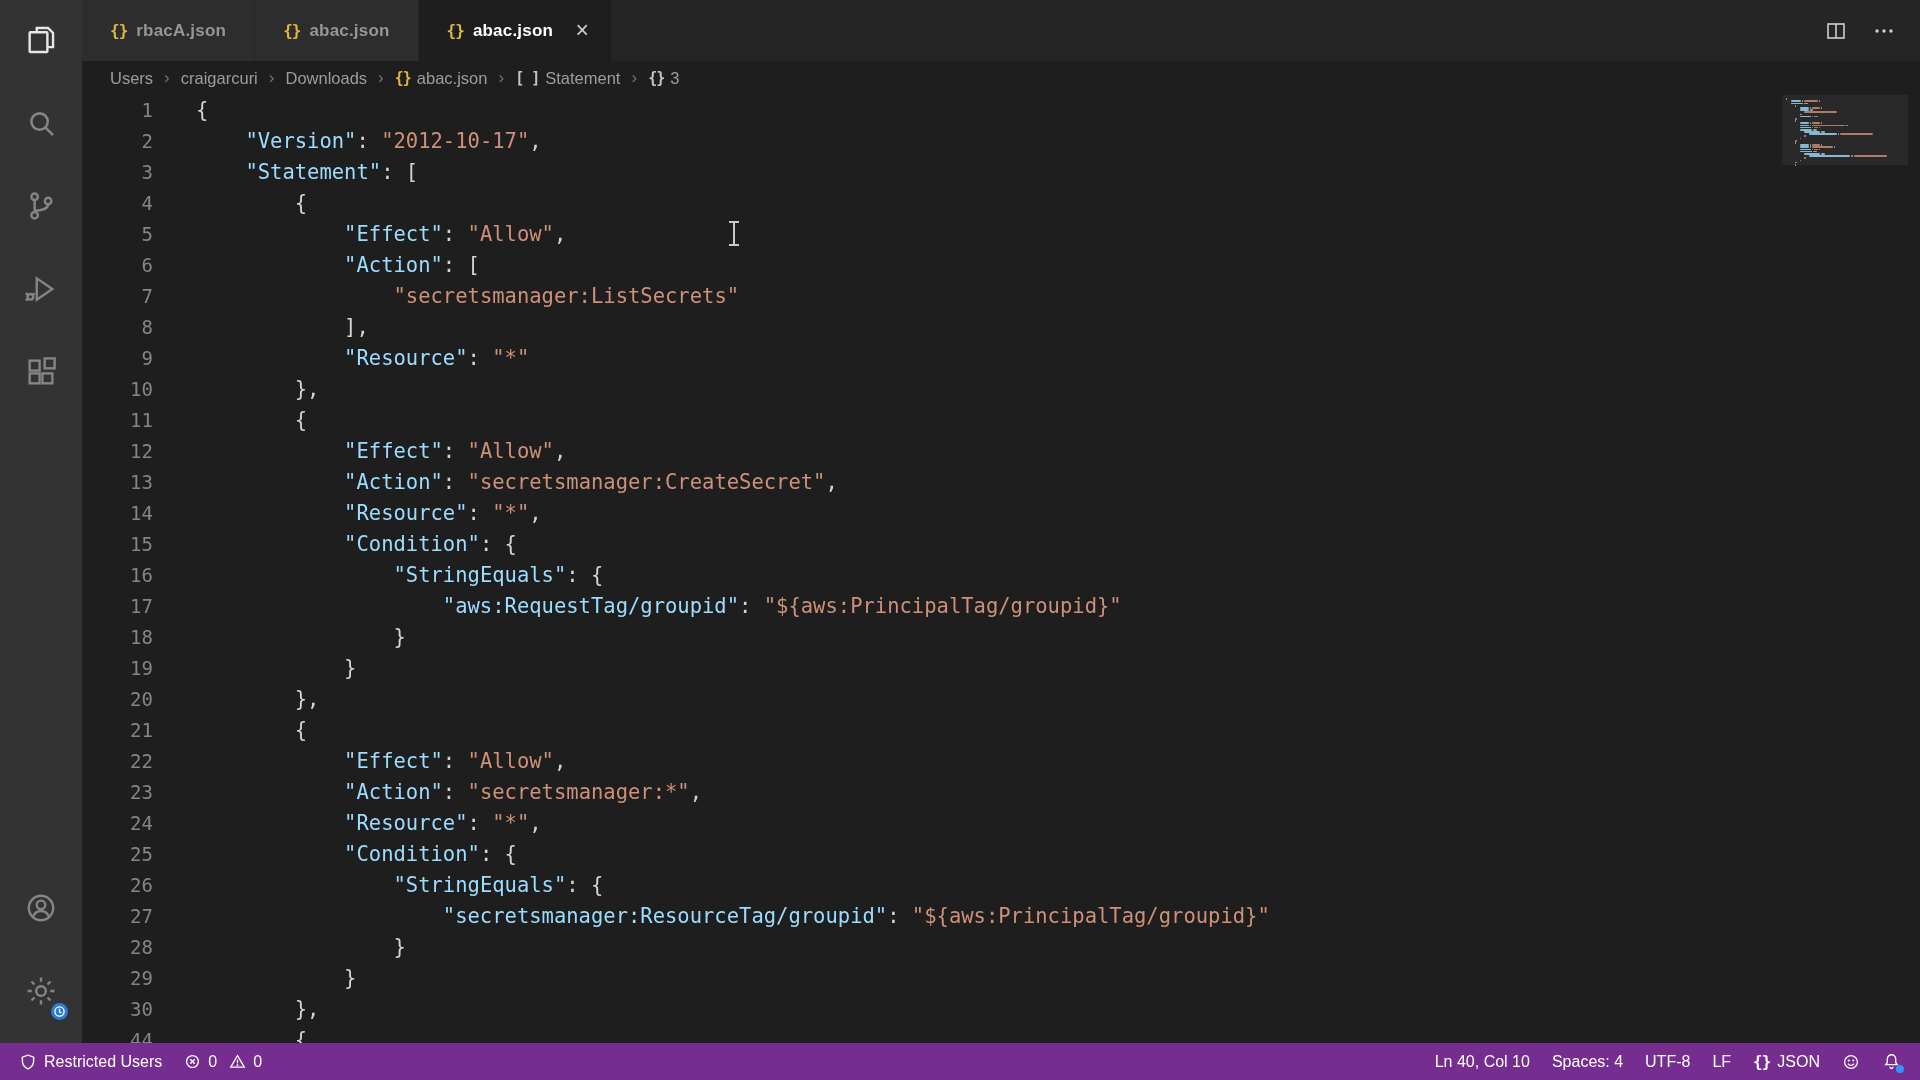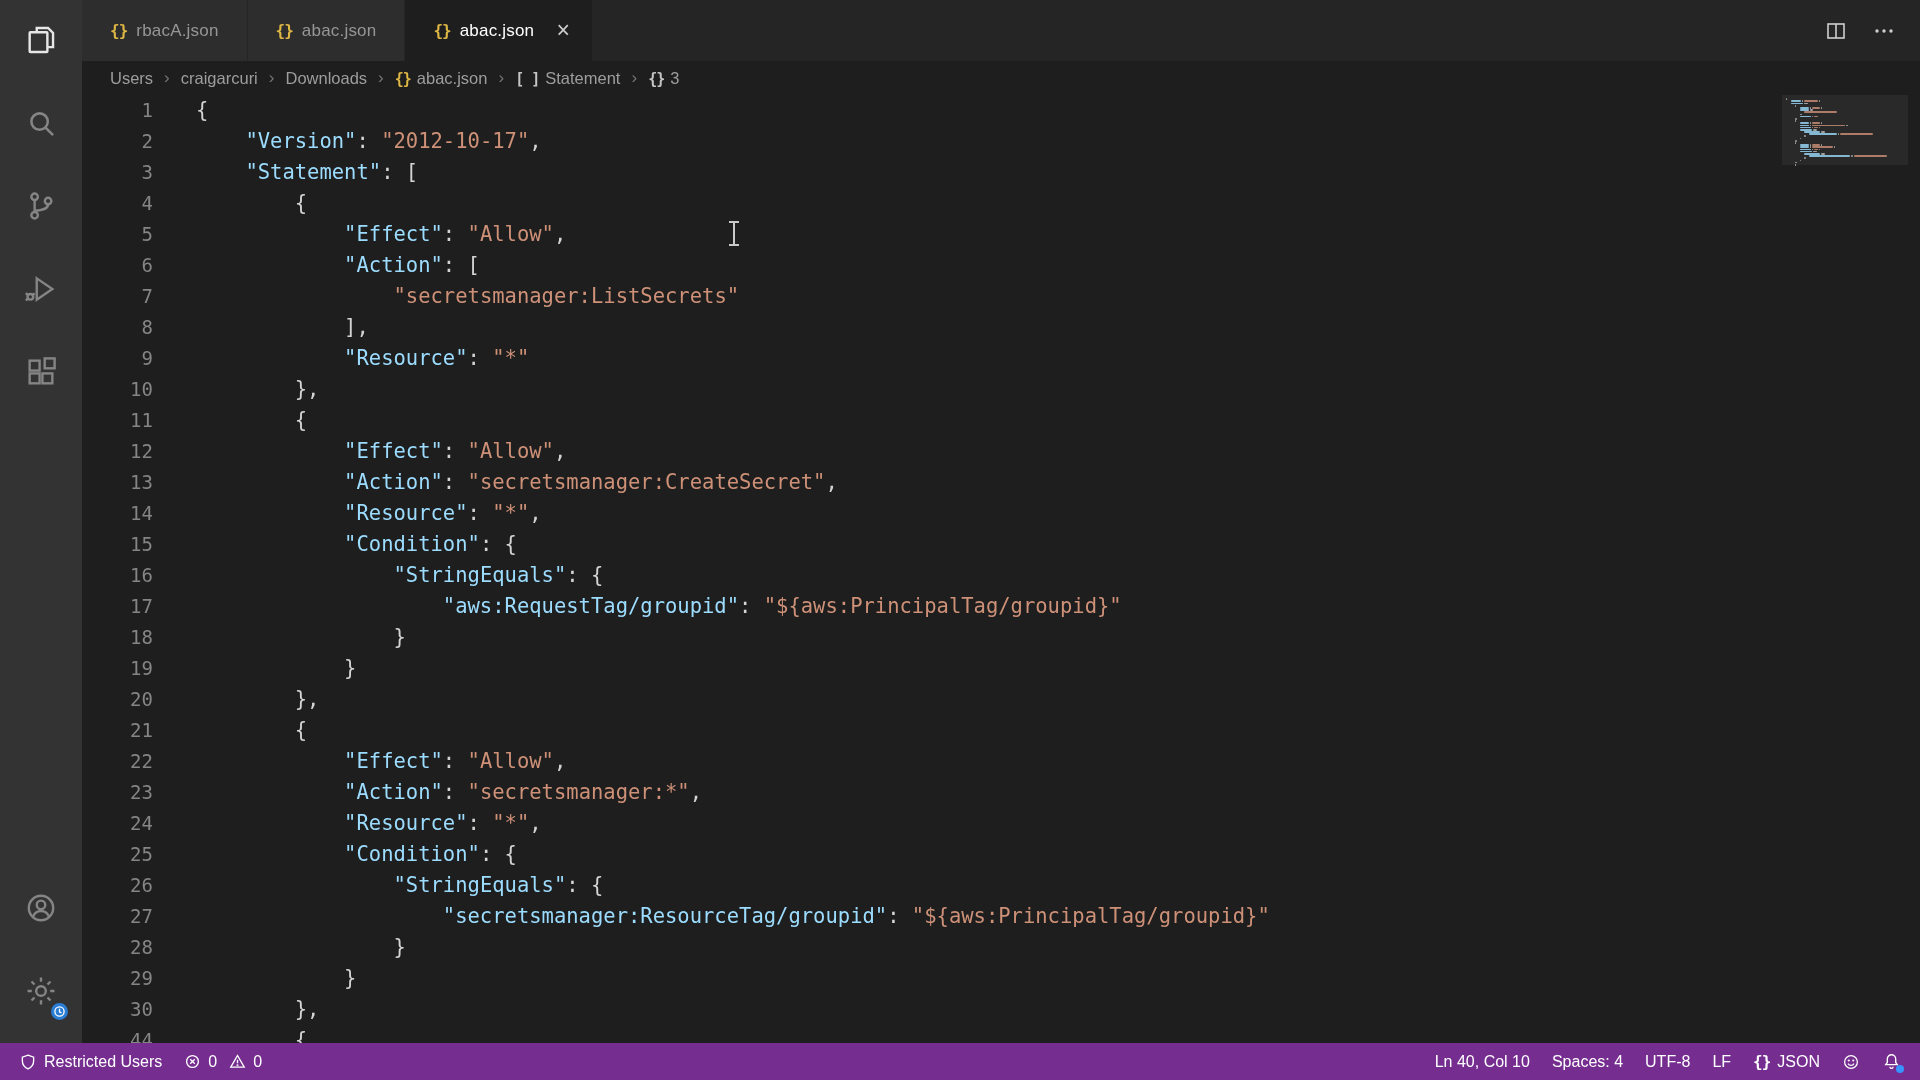--- a/index.html
+++ b/index.html
@@ -39,39 +39,39 @@
   .tab {
     display: flex; align-items: center; padding: 0 28px;
     background: #2d2d2d; border-right: 1px solid #252526;
     color: #969696; font-size: 17px; cursor: pointer; white-space: nowrap;
   }
   .tab.active { background: #1e1e1e; color: #ffffff; padding-right: 16px; }
   .ficon {
     font-family: "DejaVu Sans Mono", monospace; font-size: 16px; font-weight: bold;
     letter-spacing: -1px; margin-right: 9px; color: var(--json-icon, #ddb644);
   }
-  .tab-label { letter-spacing: 0.2px; }
+  .tab-label { letter-spacing: 0.2px; font-weight: bold; }
   .tab-close {
     margin-left: 16px; font-size: 23px; line-height: 1; color: #cccccc;
     width: 26px; height: 26px; display: flex; align-items: center; justify-content: center;
     border-radius: 4px; cursor: pointer;
   }
   .tab-actions {
     position: absolute; right: 0; top: 0; height: 61px;
     display: flex; align-items: center; gap: 24px; padding-right: 24px; color: #cfcfcf;
   }
   .tab-actions .act { cursor: pointer; display: flex; align-items: center; }
 
   
   .breadcrumb {
     position: absolute; left: 82px; top: 61px; width: 1838px; height: 34px;
     background: #1e1e1e; display: flex; align-items: center;
     padding-left: 28px; color: #9d9d9d; font-size: 16.5px; z-index: 3;
   }
-  .bc-item { display: flex; align-items: flex-end; cursor: pointer; }
+  .bc-item { display: flex; align-items: center; cursor: pointer; }
   .bc-icon {
     font-family: "DejaVu Sans Mono", monospace; font-size: 15px;
     letter-spacing: -1px; margin-right: 6px; font-weight: bold;
   }
   .bc-sep { margin: 0 11px; color: #767676; font-size: 17px; }
 
   
   .editor {
     position: absolute; left: 82px; top: 95px; width: 1838px; height: 948px;
     background: #1e1e1e; overflow: hidden;

